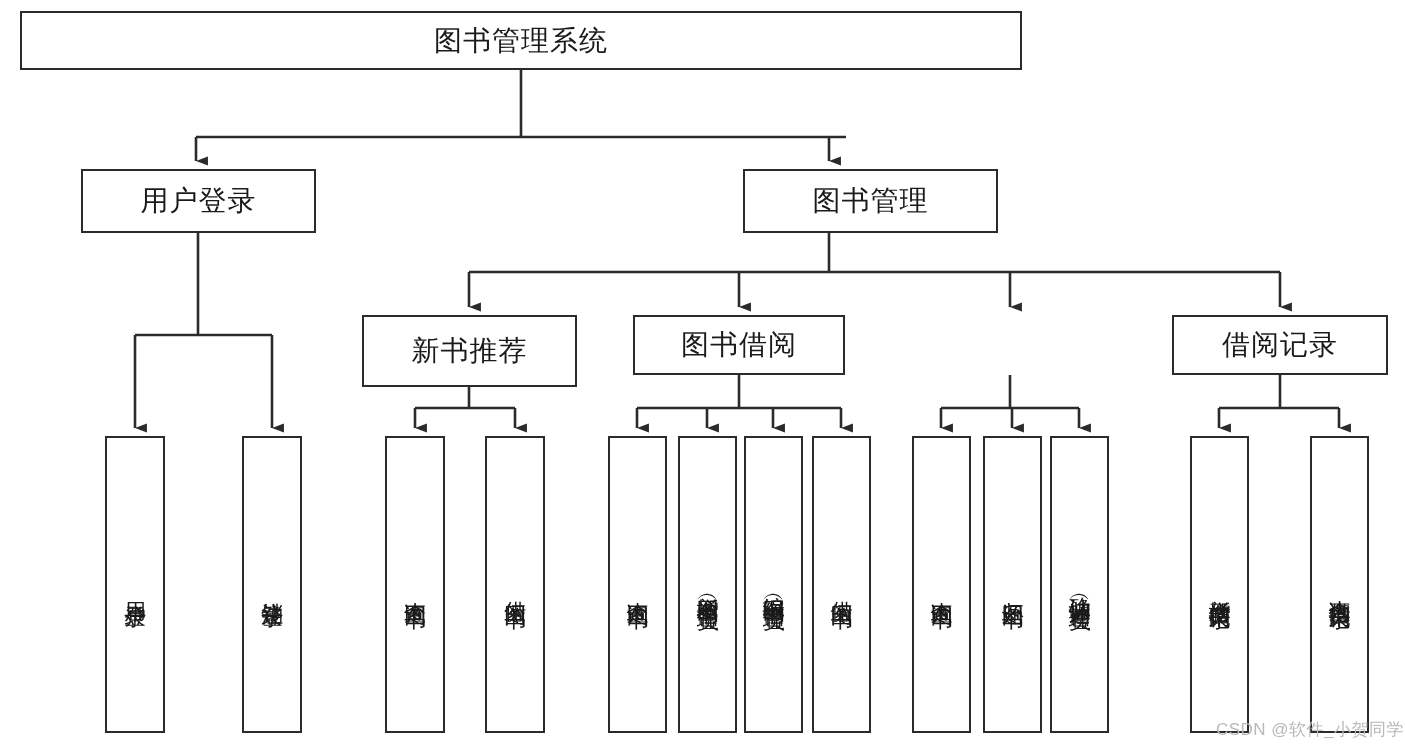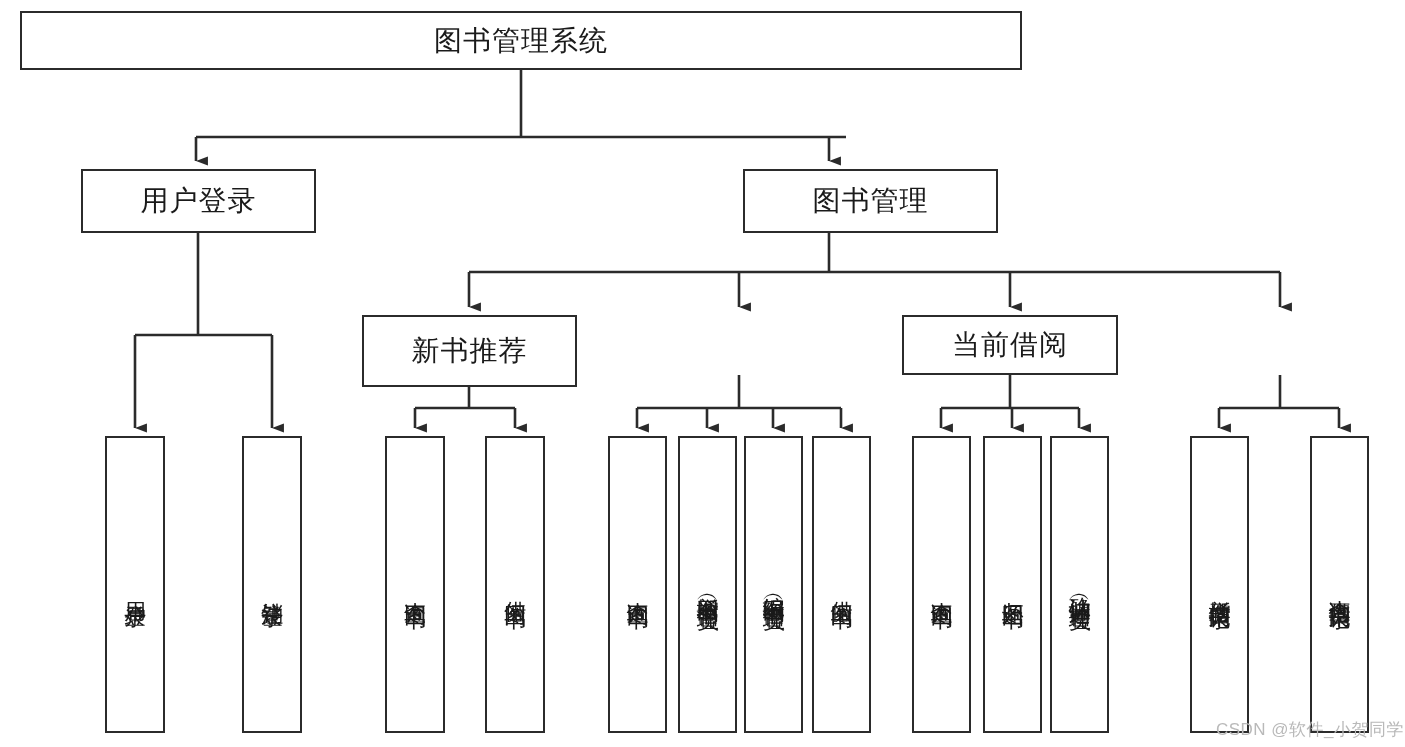--- a/index.html
+++ b/index.html
@@ -78,22 +78,25 @@
   <div class="node h" style="left: 81px; top: 169px; width: 235px; height: 64px;">
       <span>用户登录</span>
     </div>
   <div class="node h" style="left: 711px; top: 169px; width: 255px; height: 64px; margin-left: 32px;">
       <span>图书管理</span>
     </div>
 
   <div class="node h" style="left: 362px; top: 315px; width: 215px; height: 72px;">
       <span>新书推荐</span>
     </div>
-  <div class="node h" style="left: 902px; top: 315px; width: 216px; height: 60px;">
-      <span>当前借阅</span>
+  <div class="node h" style="left: 633px; top: 315px; width: 212px; height: 60px;">
+      <span>图书借阅</span>
+    </div>
+  <div class="node h" style="left: 1172px; top: 315px; width: 216px; height: 60px;">
+      <span>借阅记录</span>
     </div>
 
   <div class="node v" style="left: 105px; top: 436px; width: 60px; height: 297px;">
       <span>用户登录</span>
     </div>
   <div class="node v" style="left: 242px; top: 436px; width: 60px; height: 297px;">
       <span>注销登录</span>
     </div>
   <div class="node v" style="left: 385px; top: 436px; width: 60px; height: 297px;">
       <span>查询图书</span>

